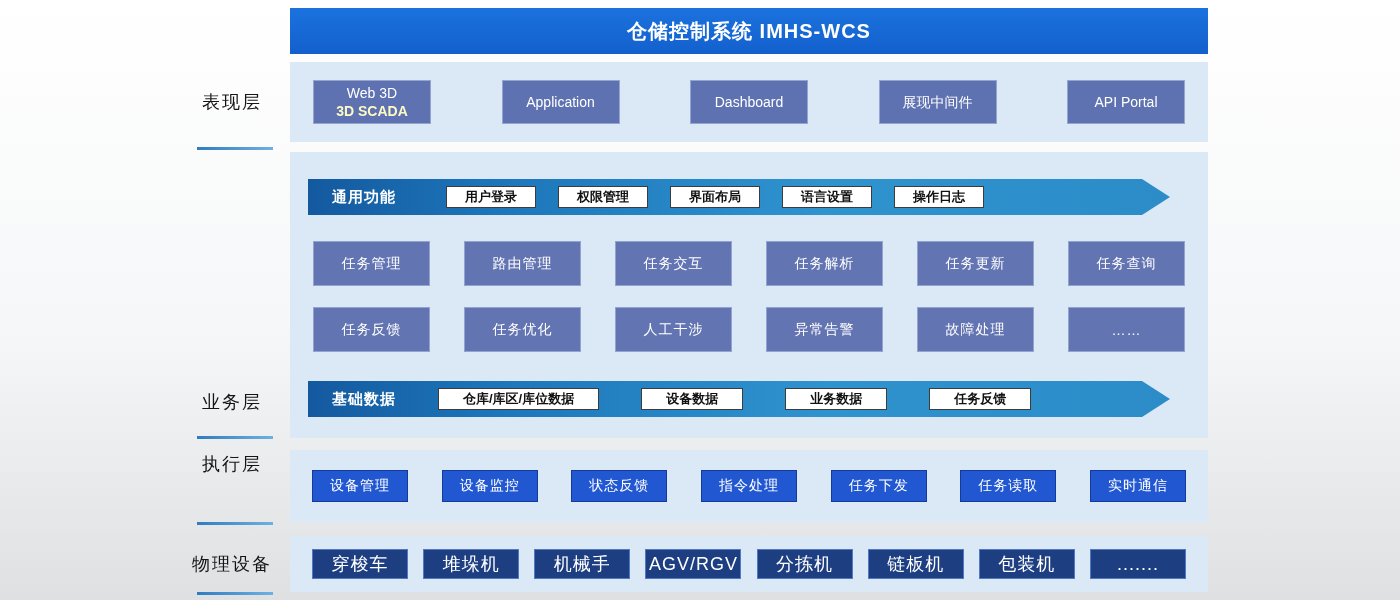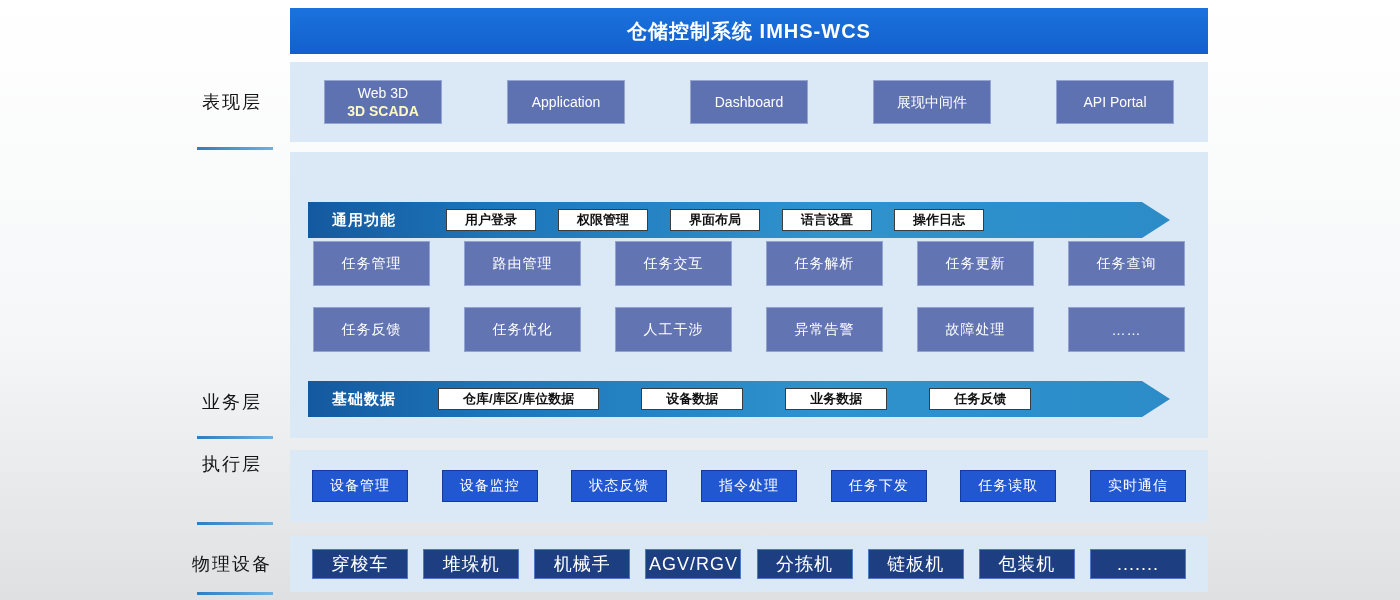--- a/index.html
+++ b/index.html
@@ -25,21 +25,21 @@
     position: absolute; left: 290px; top: 8px; width: 918px; height: 46px;
     background: linear-gradient(180deg, #1b72de, #1360cd);
     color: #ffffff; display: flex; align-items: center; justify-content: center;
     font-size: 20px; font-weight: bold; letter-spacing: 1px;
   }
   .band {
     position: absolute; left: 290px; width: 918px;
     background: #dbe8f5;
   }
   .band-presentation { top: 62px; height: 80px;
-    display: flex; align-items: center; justify-content: space-between; padding: 0 34px; }
+    display: flex; align-items: center; justify-content: space-between; padding: 0 23px; }
   .band-business { top: 152px; height: 286px; }
   .band-execution { top: 450px; height: 72px;
     display: flex; align-items: center; justify-content: space-between; padding: 12px 22px; gap: 20px; }
   .band-physical { top: 536px; height: 56px;
     display: flex; align-items: center; justify-content: space-between; padding: 0 22px; }
 
   
   .pbox {
     width: 118px; height: 44px; background: #5e71b0;
     border: 1px solid #95a5d0; color: #ffffff;
@@ -48,21 +48,21 @@
   }
   .pbox .sub { color: #fef9c3; font-weight: bold; }
 
   
   .banner {
     position: absolute; left: 18px; width: 862px; height: 36px;
     background: linear-gradient(90deg, #14599f 0%, #1d76ba 22%, #2f93ce 60%, #2b8cc8 100%);
     clip-path: polygon(0 0, calc(100% - 28px) 0, 100% 50%, calc(100% - 28px) 100%, 0 100%);
     display: flex; align-items: center; padding-left: 24px;
   }
-  .banner-common { top: 27px; margin-top: 23px; }
+  .banner-common { top: 27px; }
   .banner-basic  { top: 229px; }
   .banner-title {
     color: #ffffff; font-weight: bold; font-size: 15px; letter-spacing: 1px;
     flex: 0 0 auto;
   }
   .banner-common .banner-title { margin-right: 50px; }
   .banner-basic  .banner-title { margin-right: 42px; }
   .tag {
     background: #ffffff; border: 1px solid #3c3c3c; color: #111111;
     font-size: 13px; font-weight: 600; height: 22px;

